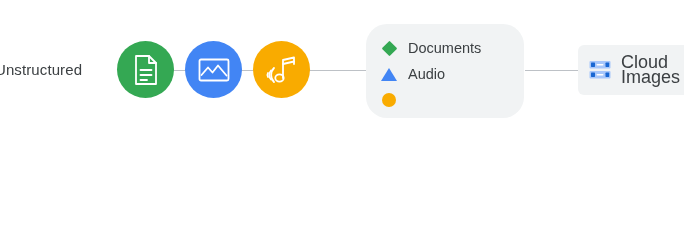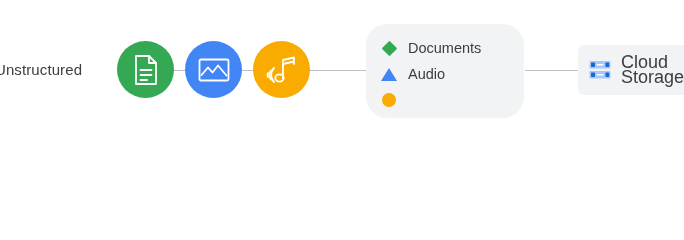--- a/index.html
+++ b/index.html
@@ -224,17 +224,17 @@
         <rect x="3" y="3.6" width="4" height="4.3" rx="0.6" fill="#1967d2"></rect>
         <rect x="3" y="13.6" width="4" height="4.3" rx="0.6" fill="#1967d2"></rect>
         <rect x="8.5" y="4.9" width="7" height="1.7" rx="0.8" fill="#ffffff"></rect>
         <rect x="8.5" y="14.9" width="7" height="1.7" rx="0.8" fill="#ffffff"></rect>
         <rect x="17.5" y="3.6" width="3.7" height="4.3" rx="0.6" fill="#1967d2"></rect>
         <rect x="17.5" y="13.6" width="3.7" height="4.3" rx="0.6" fill="#1967d2"></rect>
       </svg>
     </span>
     <span class="storage-text">
       <span>Cloud</span><br>
-      <span>Storage</span>
+      <span>Images</span>
     </span>
   </div>
 
 </div>
 
 </body></html>

